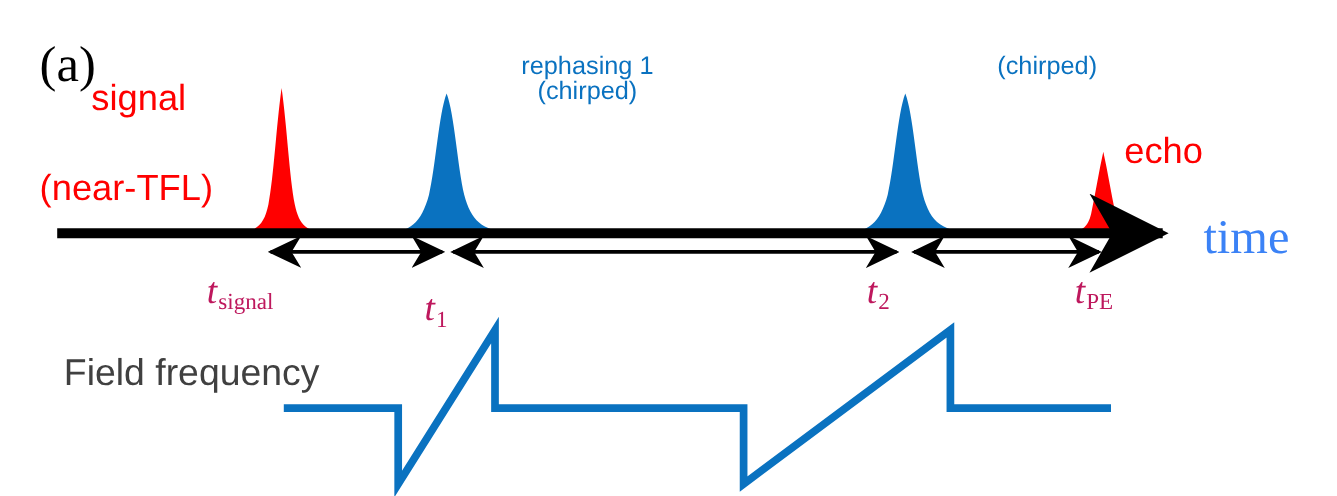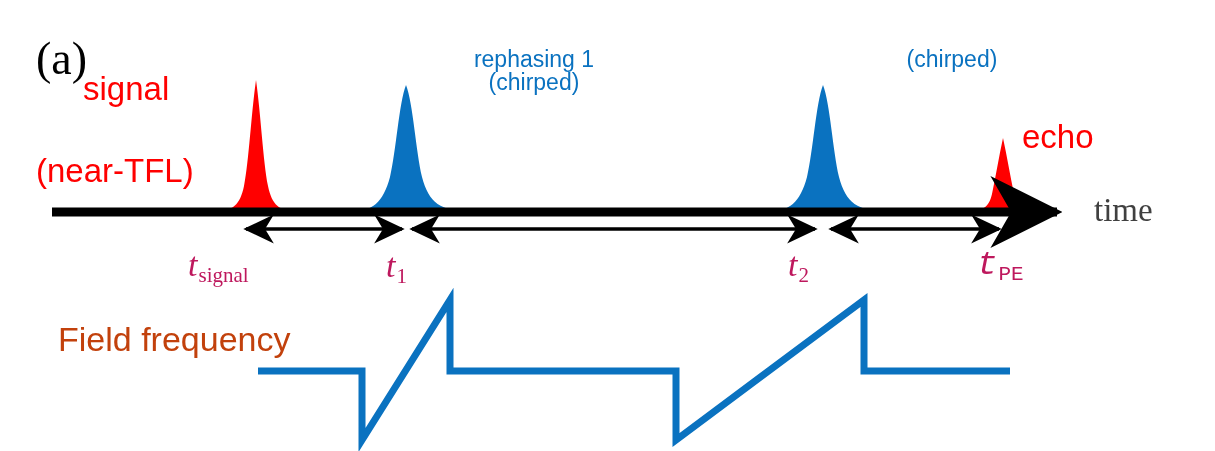--- a/index.html
+++ b/index.html
@@ -41,41 +41,41 @@
   }
   .blue-lbl {
     font-family: "Liberation Sans", sans-serif;
     color: #0a72c0;
     font-size: 23px;
     text-align: center;
   }
   .blue-lbl .l2 { display: block; }
   .axis-name {
     font-family: "Liberation Serif", serif;
-    font-size: 33px;
-    color: #404040;
+    font-size: 44px;
+    color: #3b82f6;
   }
   .tick-lbl {
     font-family: "Liberation Serif", serif;
     font-size: 34px;
     color: #be185d;
     font-style: italic;
   }
   .tick-lbl sub {
     font-style: normal;
     font-size: 21px;
     vertical-align: baseline;
     position: relative;
     top: 6px;
     left: 1px;
   }
   .field-lbl {
     font-family: "Liberation Sans", sans-serif;
     font-size: 34px;
-    color: #c2410c;
+    color: #404040;
   }
 </style>
 </head>
 <body>
 
 <div id="figure">
 
   <svg class="layer" viewBox="0 0 1215 451" xmlns="http://www.w3.org/2000/svg">
 
     <defs>
@@ -142,27 +142,27 @@
   </div>
 
   <div class="lbl red-lbl" style="left:1022px; top:120px;text-align:right;">echo</div>
 
   <div class="lbl axis-name" style="left:1094px; top:194px;">time</div>
 
   <div class="lbl tick-lbl" style="left:188px; top:248px;">
     <span>t</span><sub>signal</sub>
   </div>
 
-  <div class="lbl tick-lbl" style="left:386px; top:249px;">
+  <div class="lbl tick-lbl" style="left:386px; top:264px;">
     <span>t</span><sub>1</sub>
   </div>
 
   <div class="lbl tick-lbl" style="left:788px; top:248px;">
     <span>t</span><sub>2</sub>
   </div>
 
-  <div class="lbl tick-lbl" style="left:977px; top:248px;font-family:Liberation Mono, monospace;">
+  <div class="lbl tick-lbl" style="left:977px; top:248px;">
     <span>t</span><sub>PE</sub>
   </div>
 
   <div class="lbl field-lbl" style="left:58px; top:322px;">Field frequency</div>
 
 </div>
 
 </body></html>

